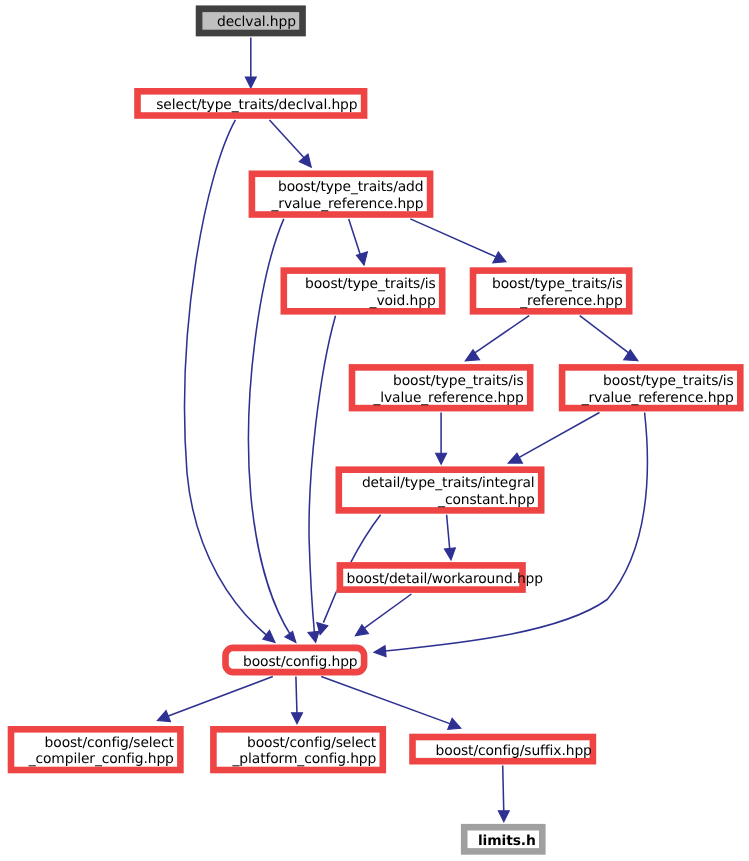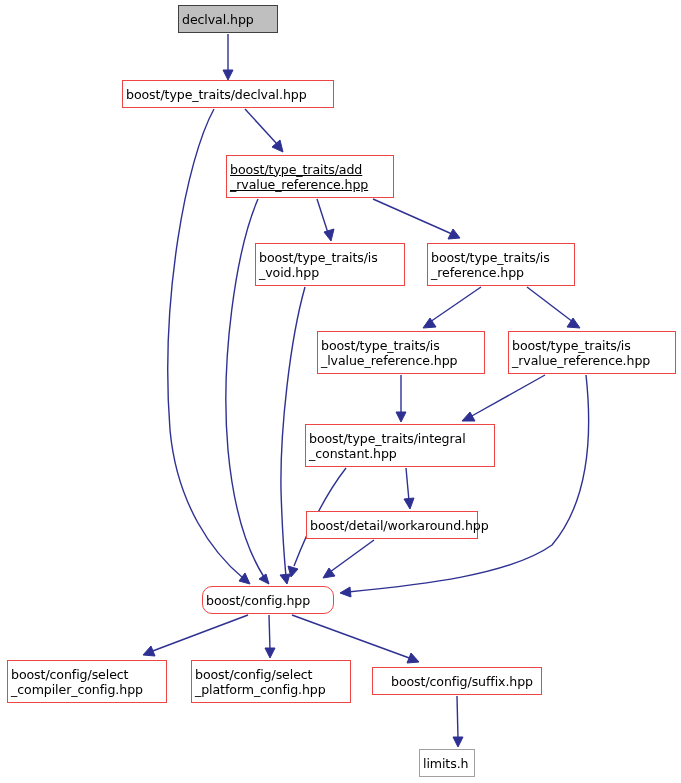--- a/index.html
+++ b/index.html
@@ -21,23 +21,23 @@
     top: 0;
     width: 681px;
     height: 783px;
   }
   .node {
     position: absolute;
     box-sizing: border-box;
     display: flex;
     align-items: center;
     justify-content: center;
-    text-align: left;
+    text-align: right;
     background: #ffffff;
-    border: 1px solid #ef4444;
+    border: 6px solid #ef4444;
     color: #000000;
     font-size: 12.6px;
     line-height: 15px;
     white-space: pre-line;
     letter-spacing: -0.1px;
   }
   .node.root {
     background: #bfbfbf;
     border-color: #404040;
   }
@@ -130,36 +130,36 @@
         <polygon points="419,662 407,663 411,653" fill="#2e3192" stroke="#2e3192" stroke-width="1"></polygon>
       </g>
       <g>
         <path d="M457,696 L458,739" fill="none" stroke="#2e3192" stroke-width="1.4"></path>
         <polygon points="458,747 453,737 463,737" fill="#2e3192" stroke="#2e3192" stroke-width="1"></polygon>
       </g>
     </svg>
 
   <div id="node-layer">
       <div class="node root" style="left: 178px; top: 5px; width: 100px; height: 28px;"><span class="node-label">declval.hpp</span></div>
-      <div class="node" style="left: 122px; top: 80px; width: 212px; height: 28px;"><span class="node-label">boost/type_traits/declval.hpp</span></div>
-      <div class="node" style="left: 226px; top: 155px; width: 168px; height: 43px; text-decoration: underline;"><span class="node-label">boost/type_traits/add
+      <div class="node" style="left: 122px; top: 80px; width: 212px; height: 28px;"><span class="node-label">select/type_traits/declval.hpp</span></div>
+      <div class="node" style="left: 226px; top: 155px; width: 168px; height: 43px;"><span class="node-label">boost/type_traits/add
 _rvalue_reference.hpp</span></div>
       <div class="node" style="left: 255px; top: 243px; width: 150px; height: 43px;"><span class="node-label">boost/type_traits/is
 _void.hpp</span></div>
       <div class="node" style="left: 427px; top: 243px; width: 148px; height: 43px;"><span class="node-label">boost/type_traits/is
 _reference.hpp</span></div>
       <div class="node" style="left: 317px; top: 331px; width: 168px; height: 43px;"><span class="node-label">boost/type_traits/is
 _lvalue_reference.hpp</span></div>
       <div class="node" style="left: 508px; top: 331px; width: 168px; height: 43px;"><span class="node-label">boost/type_traits/is
 _rvalue_reference.hpp</span></div>
-      <div class="node" style="left: 305px; top: 424px; width: 190px; height: 43px;"><span class="node-label">boost/type_traits/integral
+      <div class="node" style="left: 305px; top: 424px; width: 190px; height: 43px;"><span class="node-label">detail/type_traits/integral
 _constant.hpp</span></div>
       <div class="node" style="left: 306px; top: 511px; width: 172px; height: 28px;"><span class="node-label">boost/detail/workaround.hpp</span></div>
       <div class="node" style="left: 202px; top: 586px; width: 132px; height: 28px; border-radius: 10px;"><span class="node-label">boost/config.hpp</span></div>
       <div class="node" style="left: 7px; top: 660px; width: 160px; height: 43px;"><span class="node-label">boost/config/select
 _compiler_config.hpp</span></div>
       <div class="node" style="left: 191px; top: 660px; width: 160px; height: 43px;"><span class="node-label">boost/config/select
 _platform_config.hpp</span></div>
       <div class="node" style="left: 372px; top: 667px; width: 170px; height: 28px; padding-left: 15px;"><span class="node-label">boost/config/suffix.hpp</span></div>
-      <div class="node plain" style="left: 419px; top: 749px; width: 56px; height: 28px;"><span class="node-label">limits.h</span></div>
+      <div class="node plain" style="left: 419px; top: 749px; width: 77px; height: 28px; font-weight: bold;"><span class="node-label">limits.h</span></div>
     </div>
 
 </div>
 
 </body></html>

